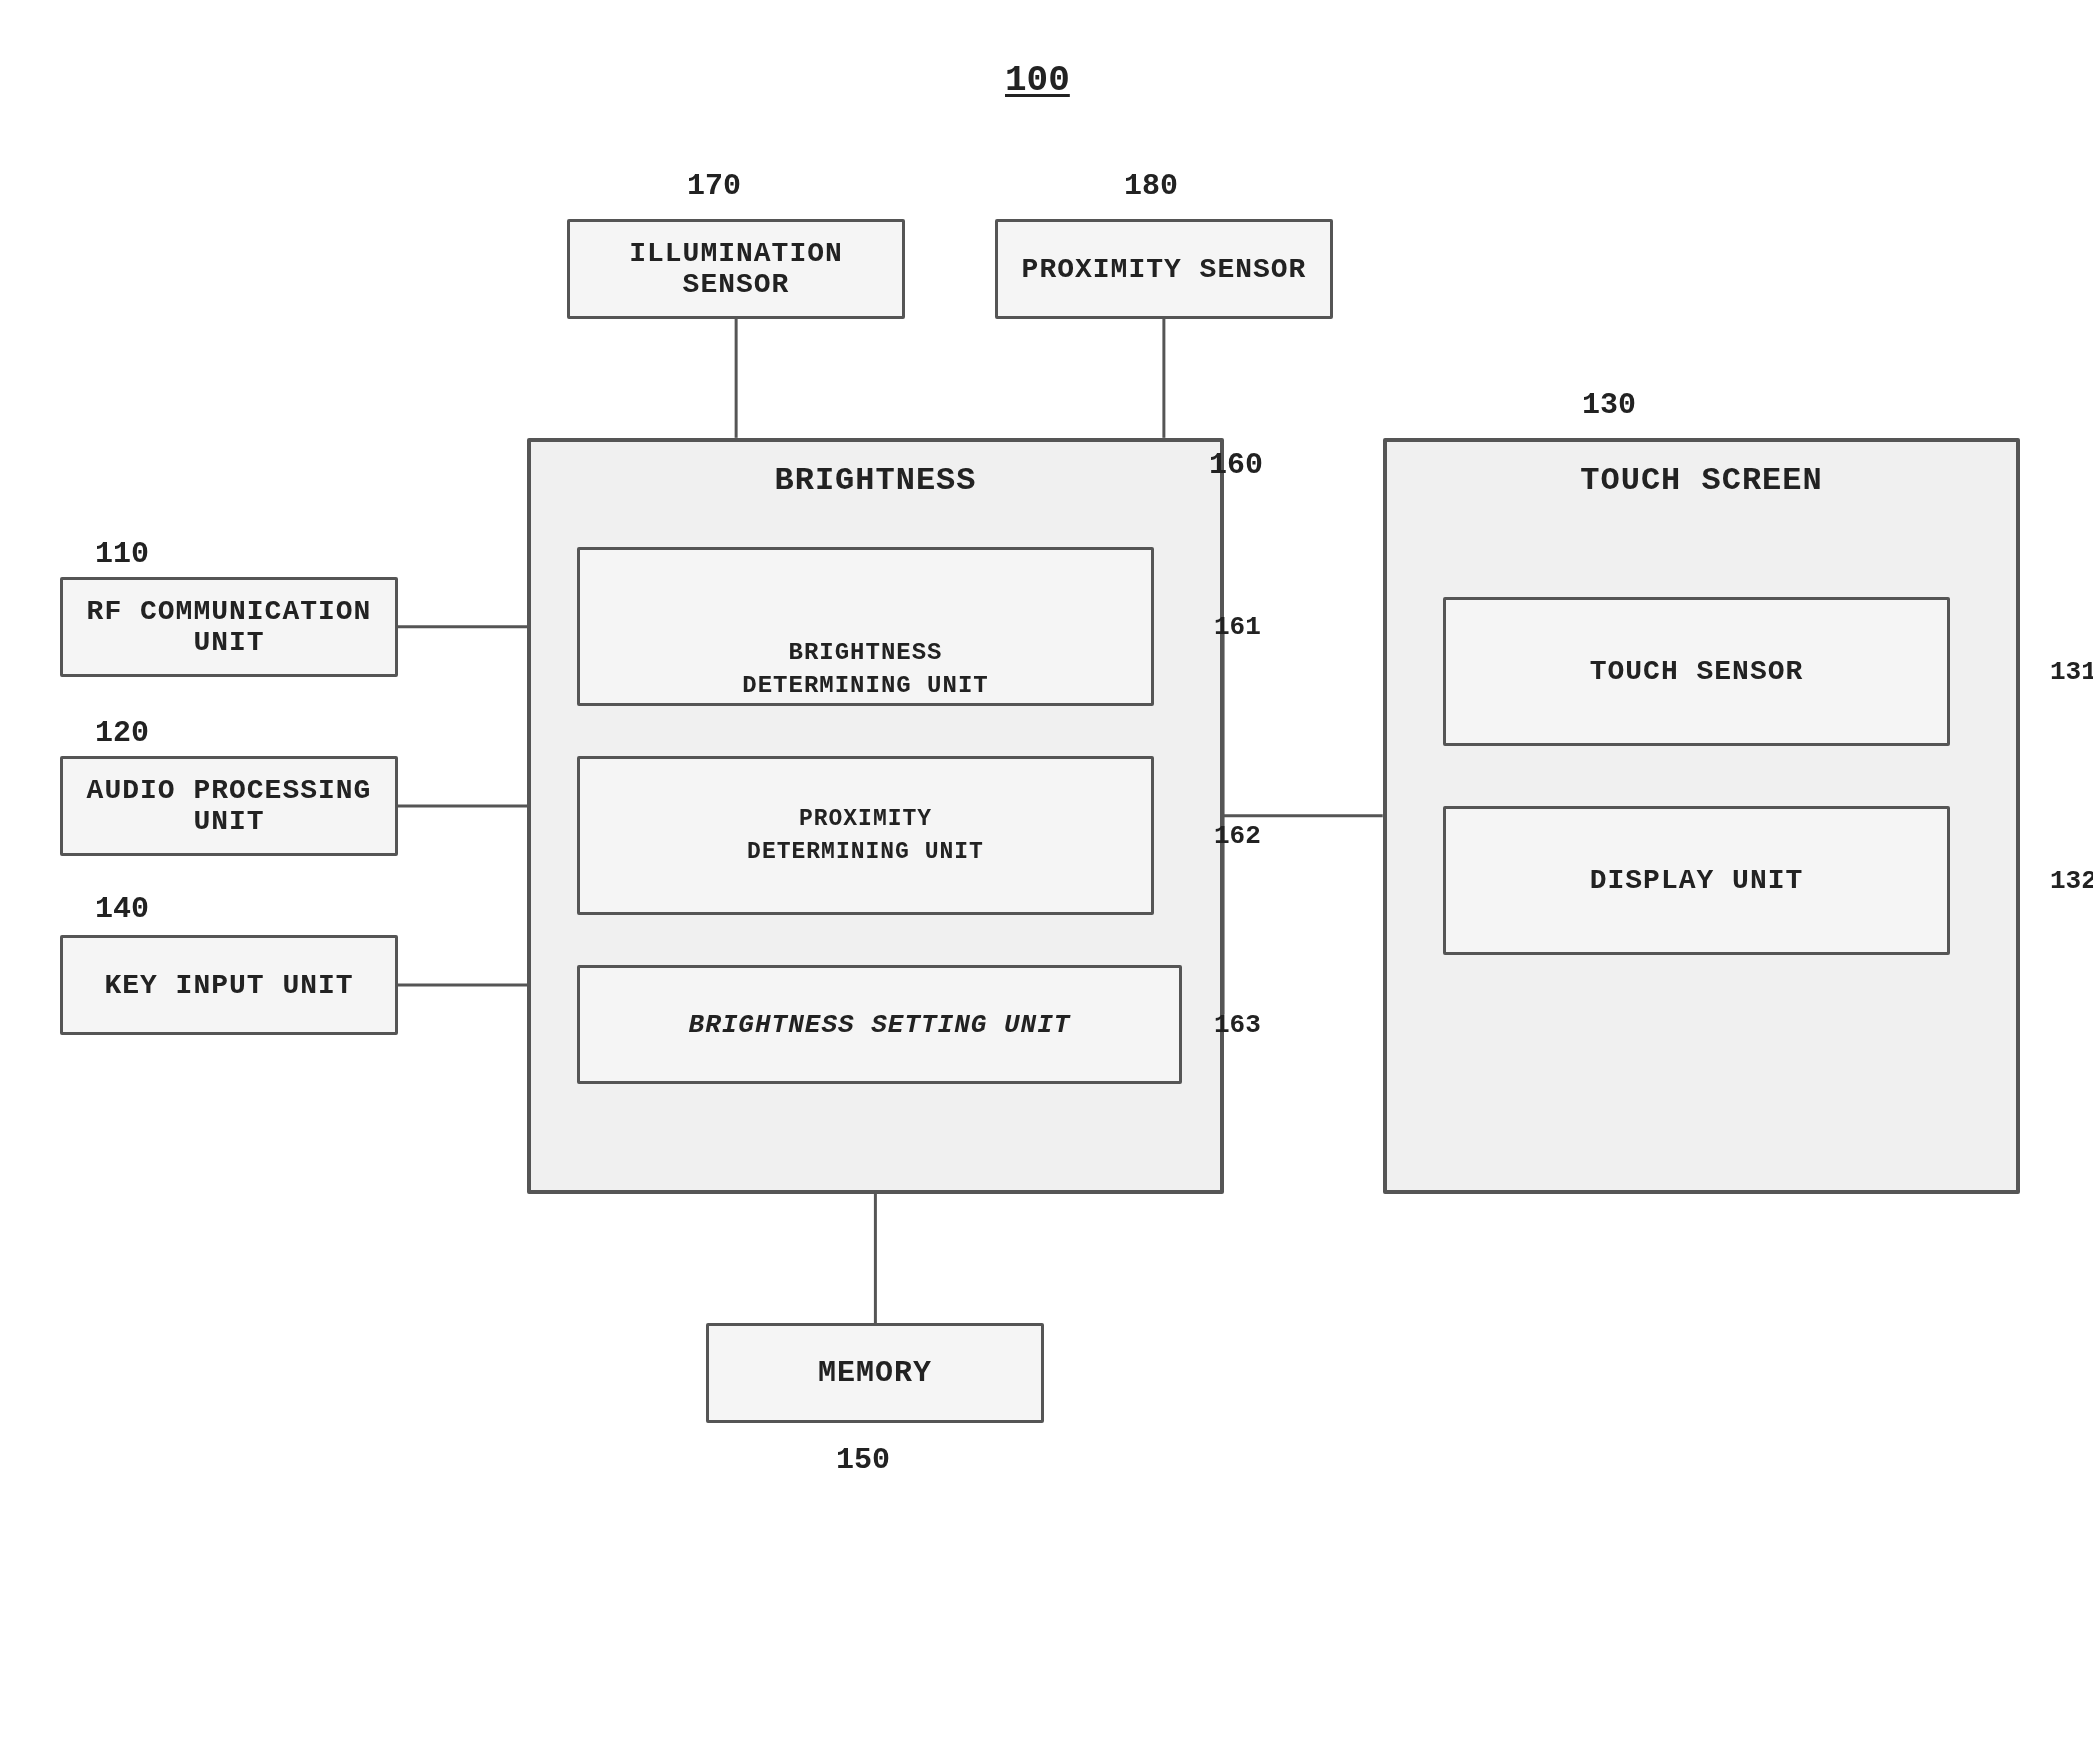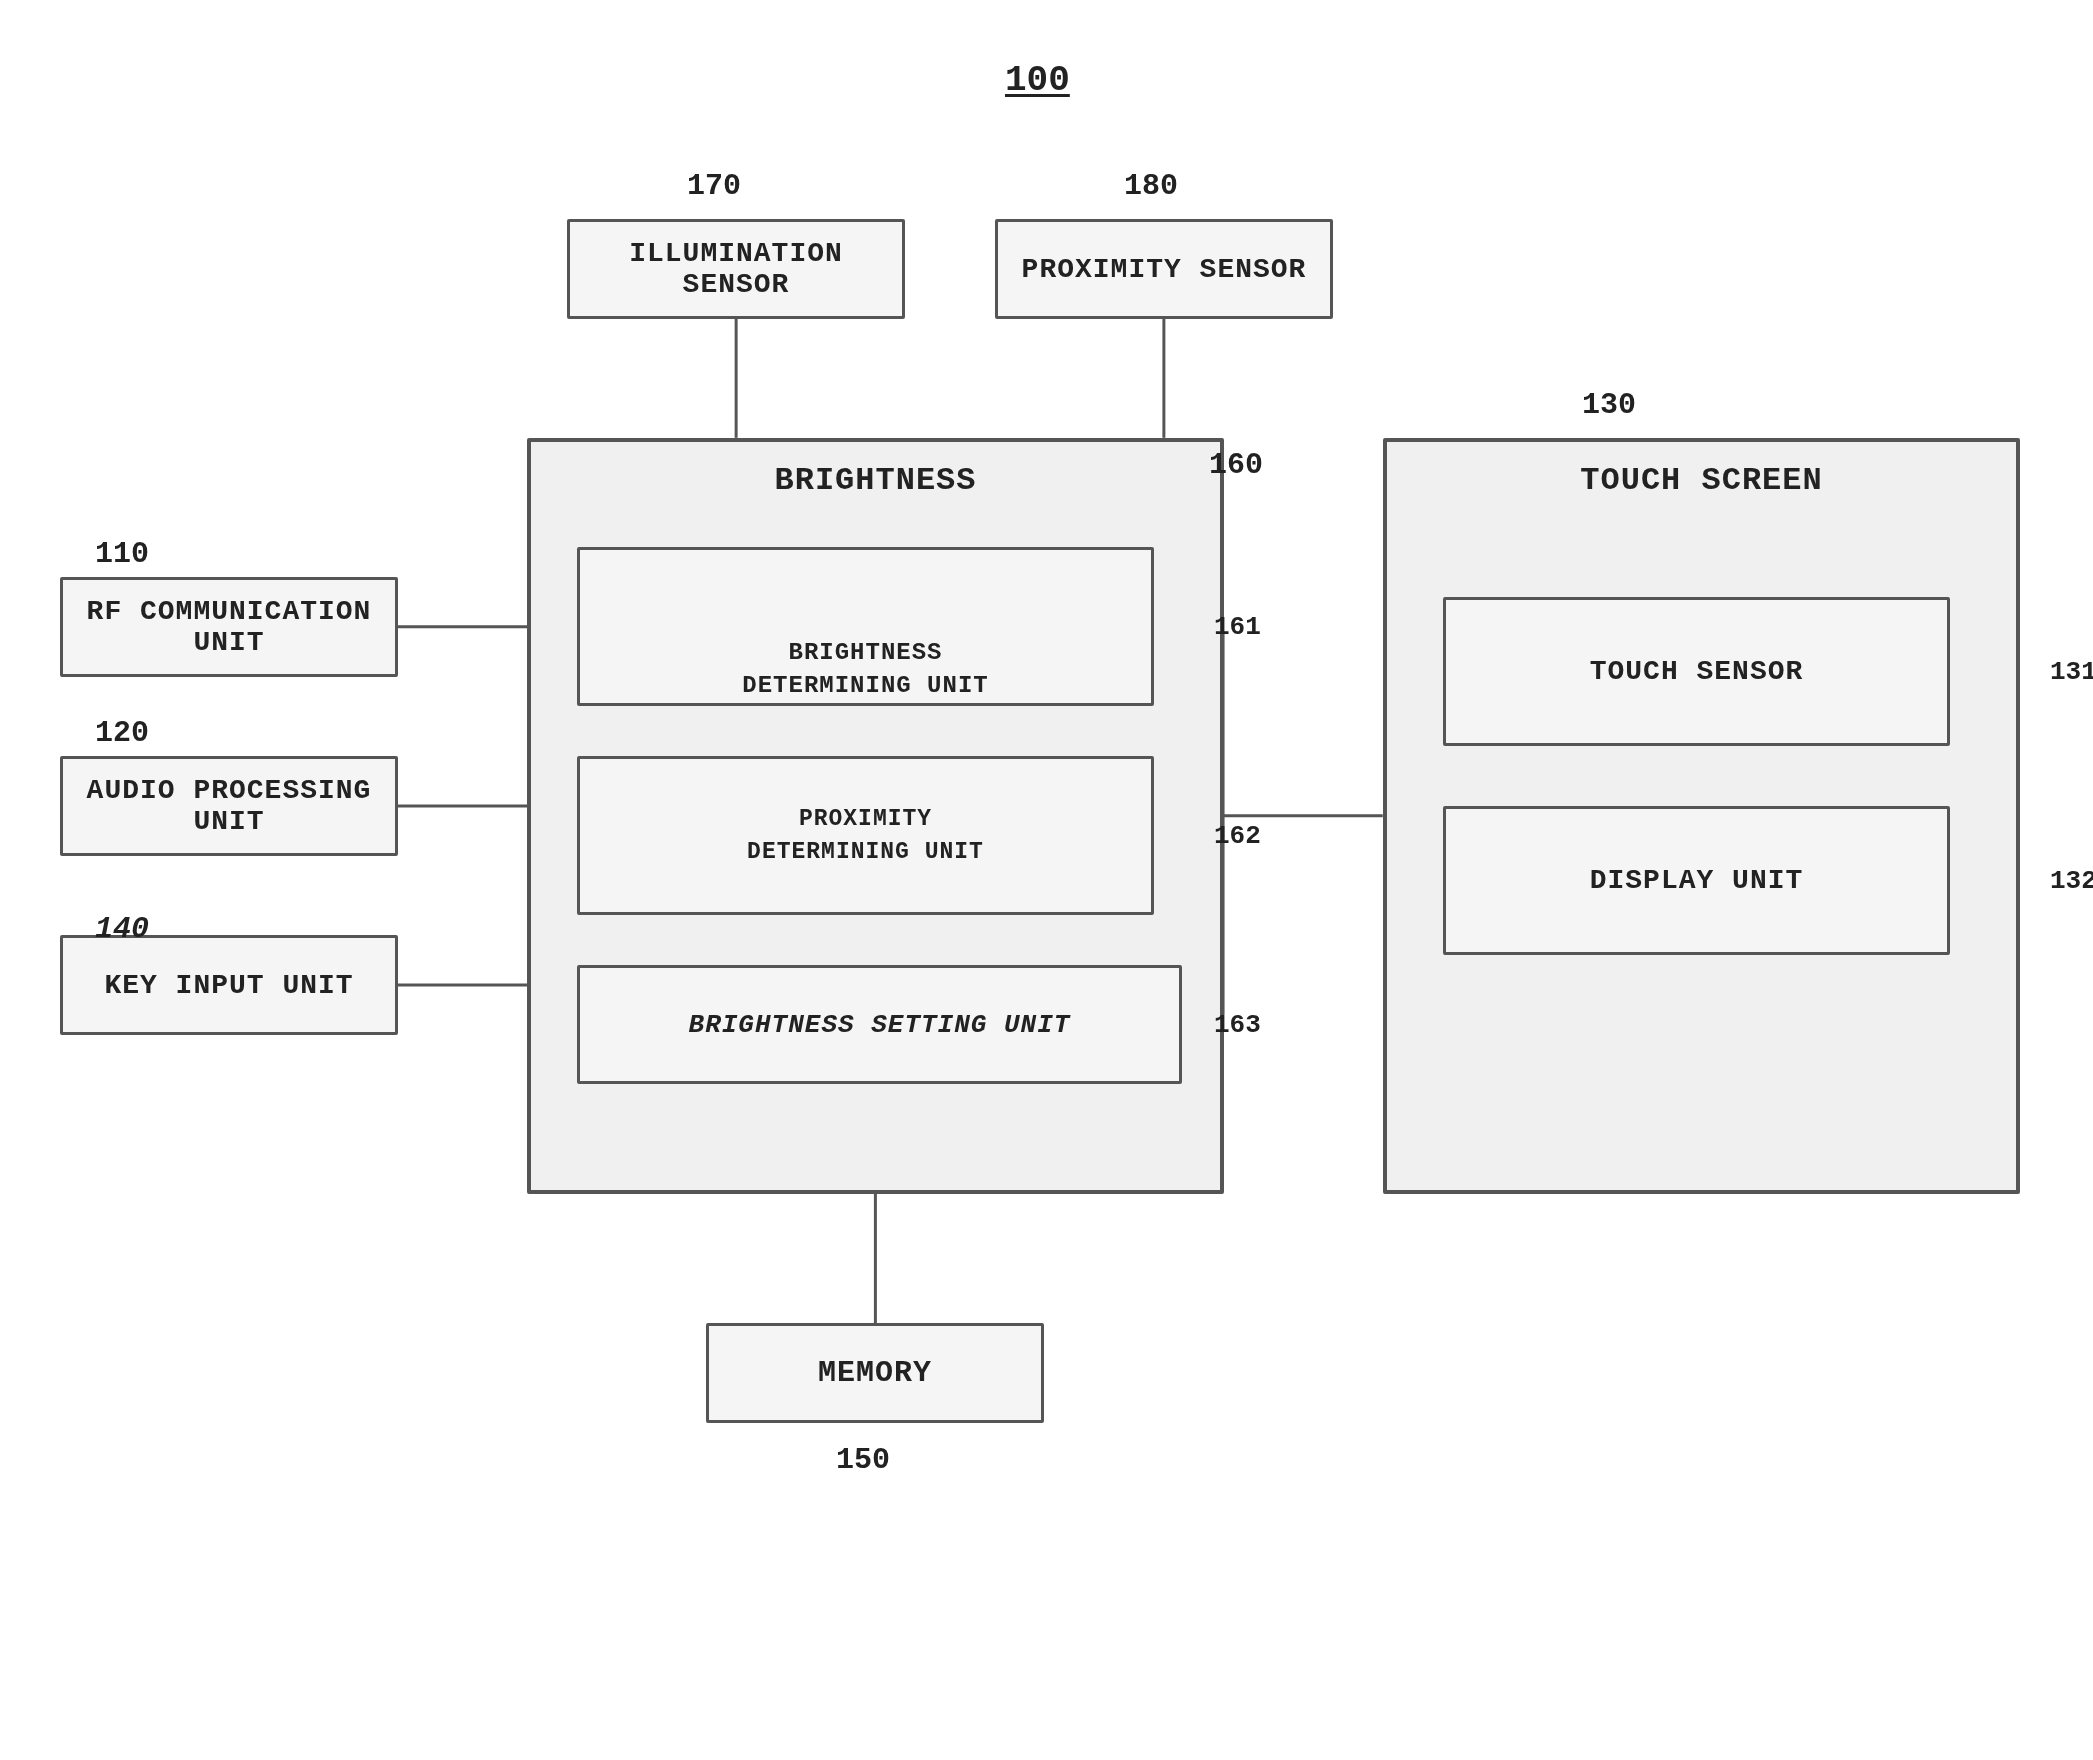--- a/index.html
+++ b/index.html
@@ -109,21 +109,21 @@
   <div class="label" style="left: 95px; top: 537px; text-align: center;">110</div>
 
   <div class="block" style="left: 60px; top: 756px; width: 338px; height: 100px;">
     <span>AUDIO PROCESSING UNIT</span>
   </div>
   <div class="label" style="left: 95px; top: 716px;">120</div>
 
   <div class="block" style="left: 60px; top: 935px; width: 338px; height: 100px;">
     <span>KEY INPUT UNIT</span>
   </div>
-  <div class="label" style="left: 95px; top: 912px; font-style: italic;">140</div>
+  <div class="label" style="left: 95px; top: 892px;">140</div>
 
   <div class="block block-large" style="left: 527px; top: 438px; width: 697px; height: 756px; align-items: flex-start; justify-content: center; padding-top: 20px; font-size: 32px;">
     <span>BRIGHTNESS</span>
   </div>
   <div class="label" style="left: 1209px; top: 448px;">160</div>
 
   <div class="block" style="left: 577px; top: 547px; width: 577px; height: 159px; font-size: 24px; line-height: 1.4; align-items: flex-end;">
     <span>BRIGHTNESS<br>DETERMINING UNIT</span>
   </div>
   <div class="label" style="left: 1214px; top: 612px; font-size: 26px;">161</div>

